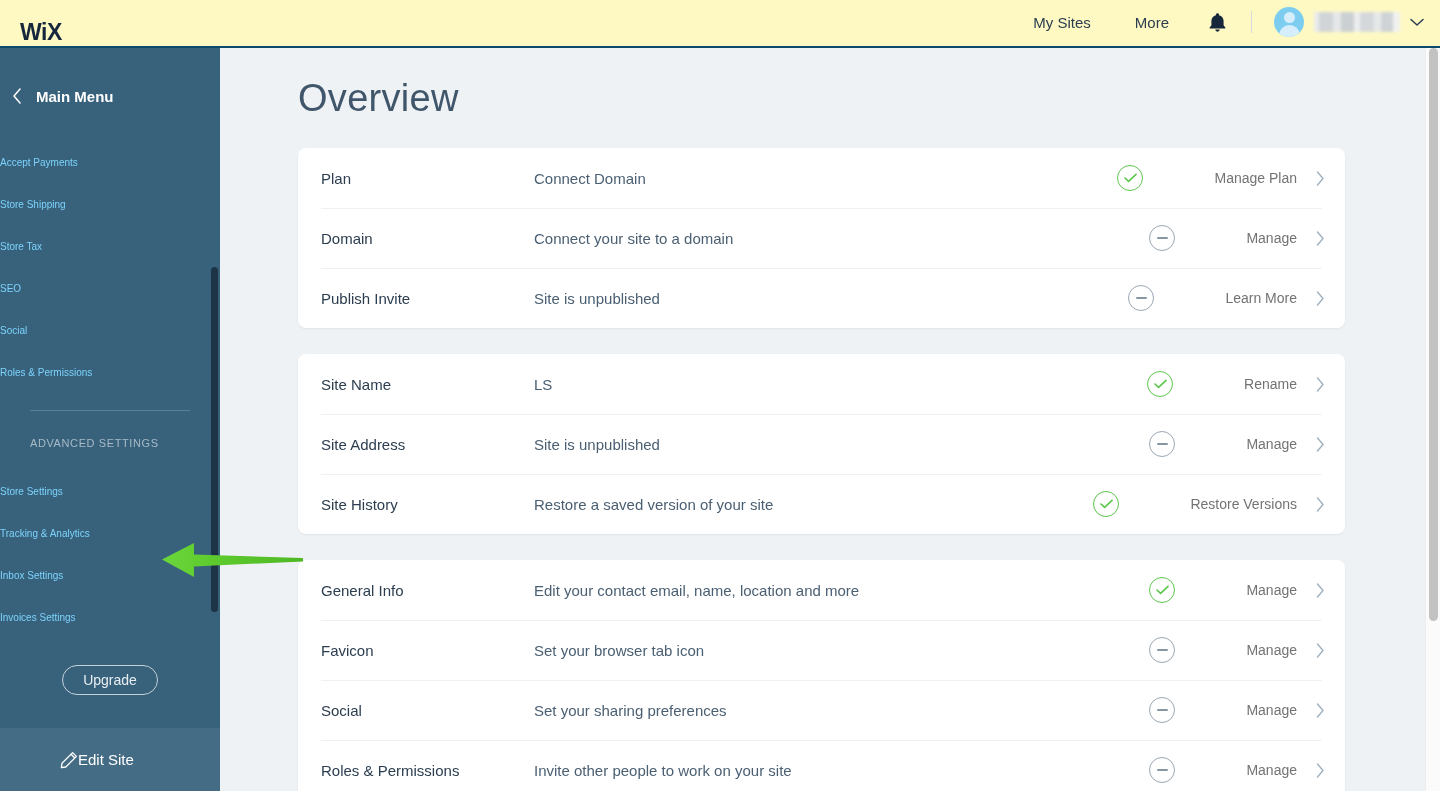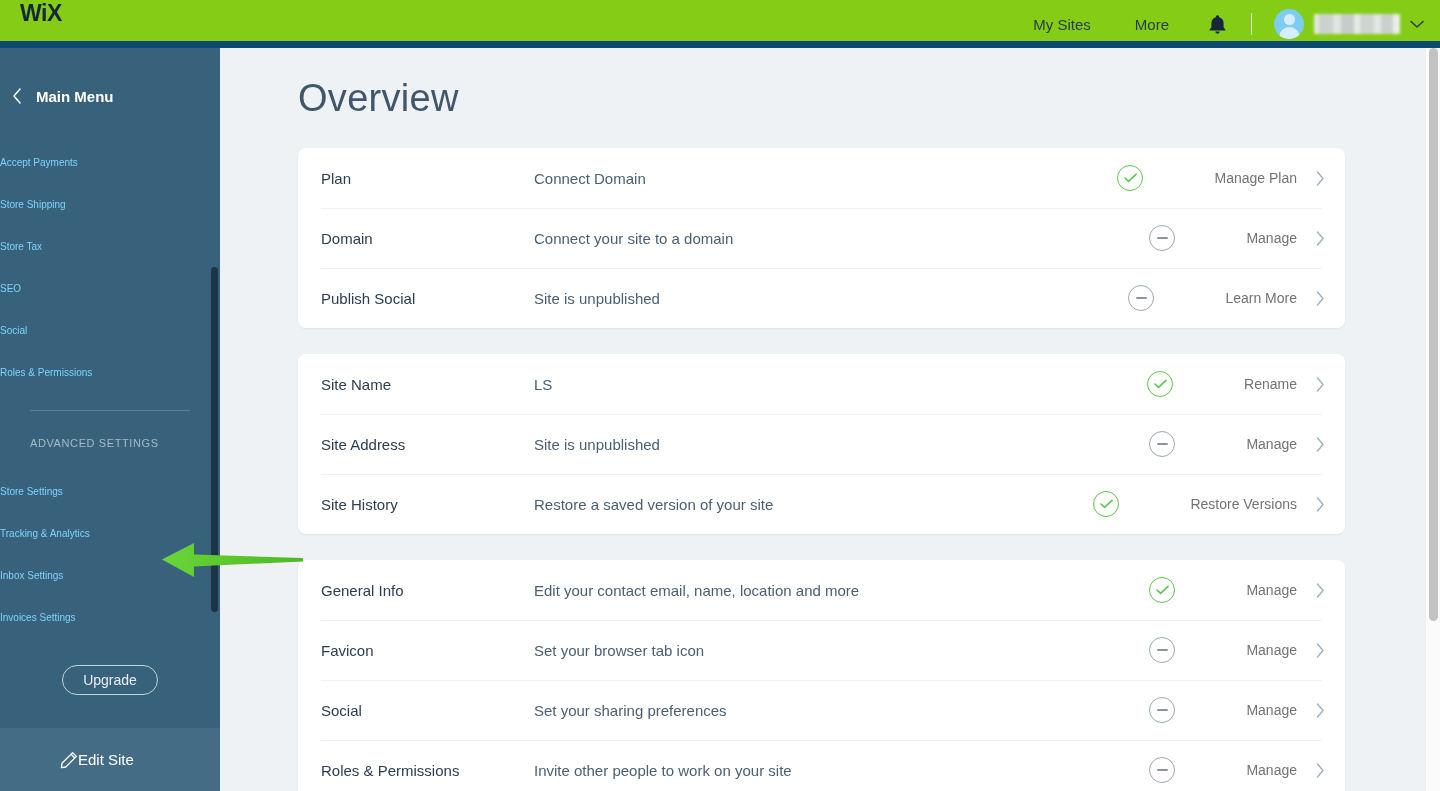--- a/index.html
+++ b/index.html
@@ -19,24 +19,24 @@
     height: 791px;
     overflow: hidden;
   }
 
   
   .topbar {
     position: absolute;
     top: 0; left: 0;
     width: 1440px;
     height: 48px;
-    background: #84cc16;
-    border-bottom: 7px solid #0c4a6e;
-    display: flex;
-    align-items: flex-start;
+    background: #fef9c3;
+    border-bottom: 2px solid #0c4a6e;
+    display: flex;
+    align-items: flex-end;
     z-index: 20;
   }
 
   .wix-logo {
     margin-left: 20px;
     font-size: 23px;
     font-weight: 700;
     color: #16273c;
     letter-spacing: -0.5px;
     font-family: "Liberation Sans", sans-serif;
@@ -492,21 +492,21 @@
           <a class="action-link" href="#">Manage</a>
           <span class="action-chev">
             <svg width="9" height="15" viewBox="0 0 9 15" aria-hidden="true">
                 <path d="M1.5 1 L7 7.5 L1.5 14" stroke="#9fb0bf" stroke-width="1.4" fill="none" stroke-linecap="round" stroke-linejoin="round"></path>
               </svg>
           </span>
         </div>
       </div>
 
       <div class="row">
-        <div class="row-label">Publish Social</div>
+        <div class="row-label">Publish Invite</div>
         <div class="row-value">Site is unpublished</div>
         <div class="row-status">
           <span class="status-icon">
               <span class="dash"></span>
             </span>
         </div>
         <div class="row-action">
           <a class="action-link" href="#">Learn More</a>
           <span class="action-chev">
             <svg width="9" height="15" viewBox="0 0 9 15" aria-hidden="true">

